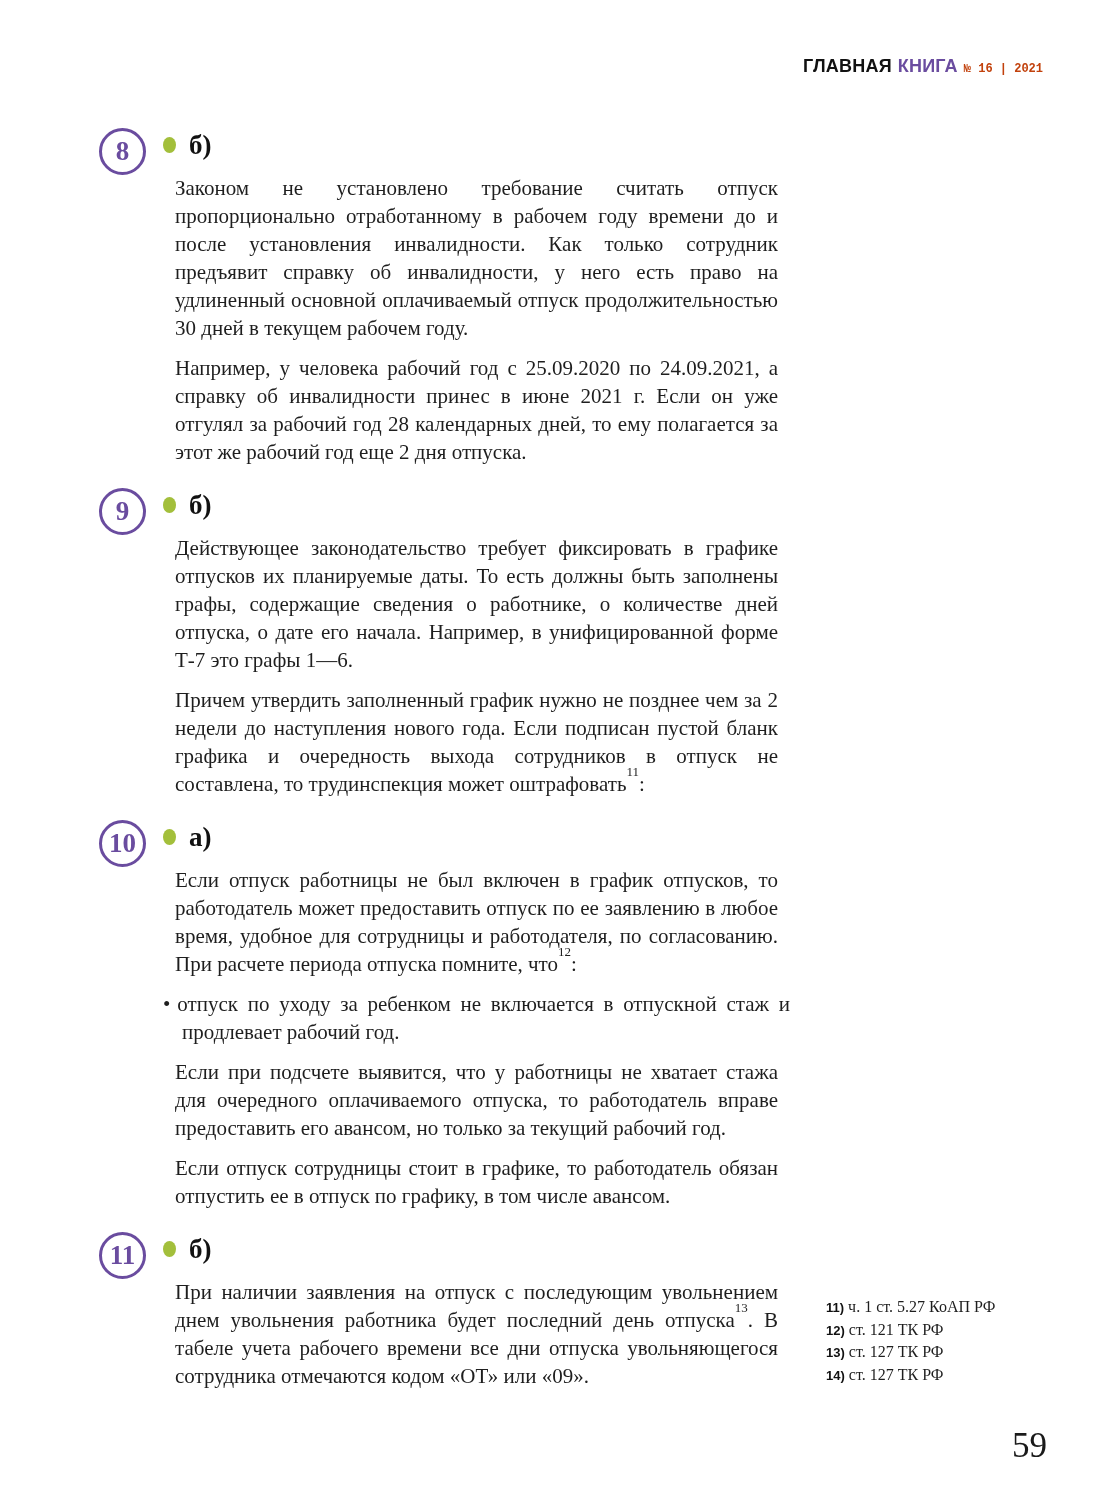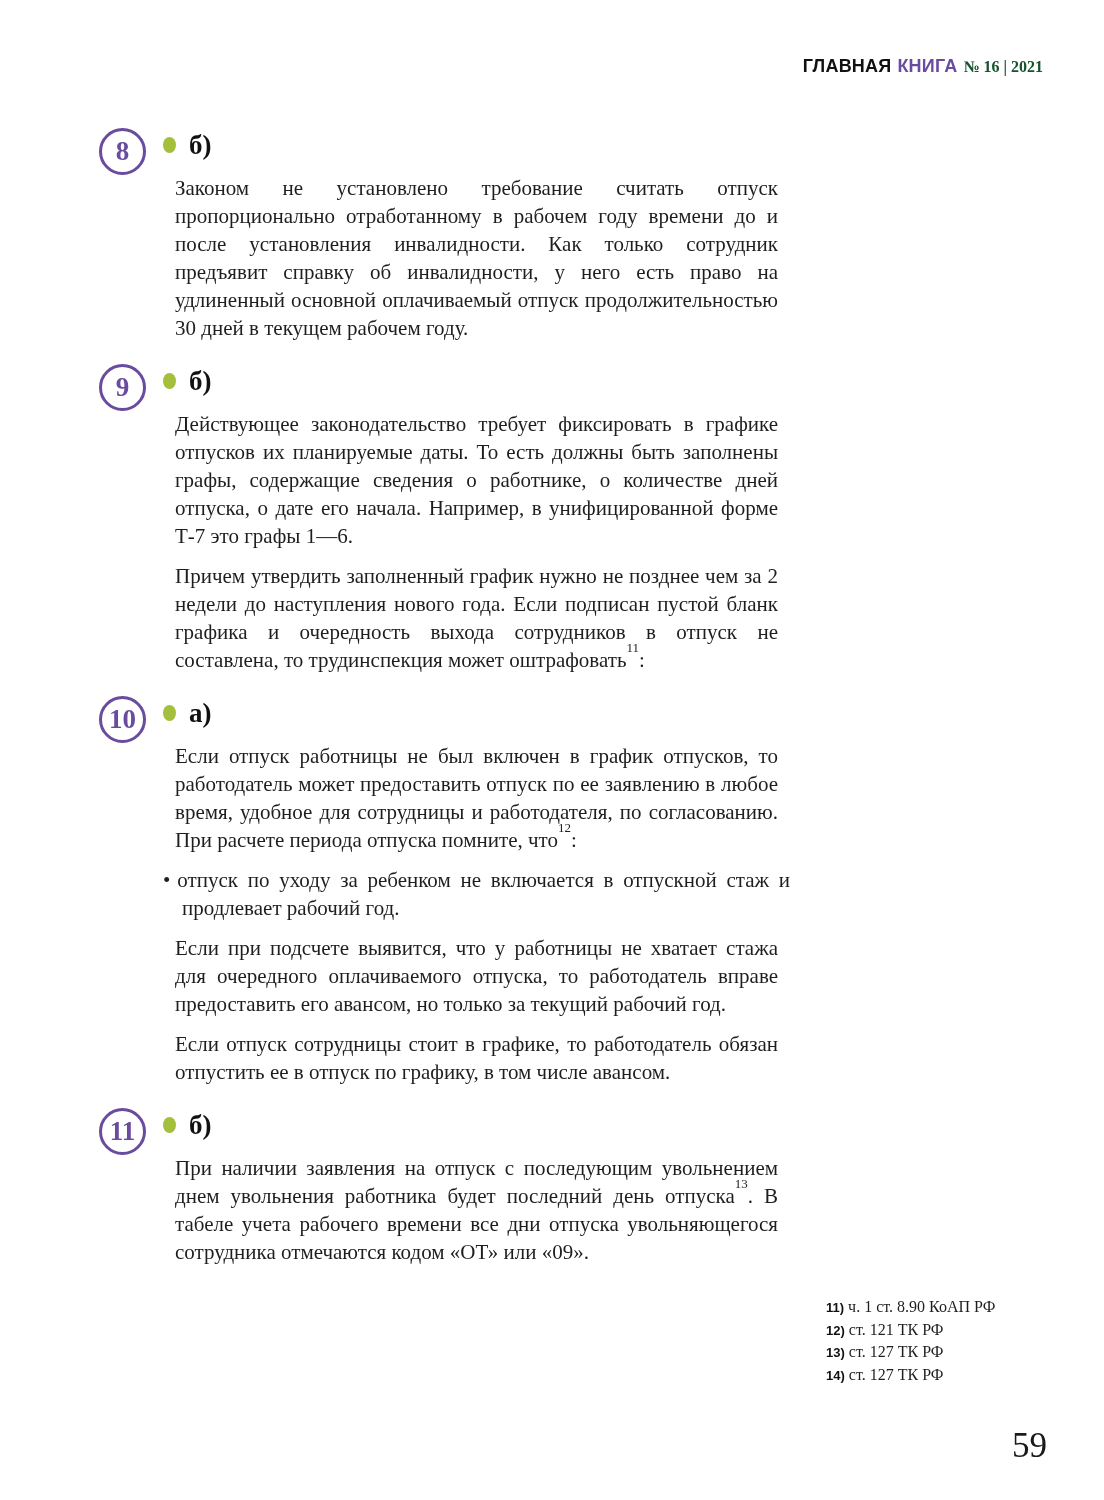--- a/index.html
+++ b/index.html
@@ -27,24 +27,24 @@
   }
   .brand {
     font-family: "Liberation Sans", sans-serif;
     font-weight: 800;
     font-size: 18px;
     letter-spacing: 0.2px;
     color: #111111;
   }
   .brand.accent { color: #6a4c9f; text-align: right; }
   .issue {
-    font-family: Liberation Serif, serif;
-    font-weight: 700;
-    font-size: 16px;
-    color: #14532d;
+    font-family: Liberation Mono, monospace;
+    font-weight: 700;
+    font-size: 12px;
+    color: #c2410c;
   }
 
   
   .main {
     position: absolute;
     top: 128px;
     left: 99px;
     width: 691px;
   }
   .qa { display: flex; margin-bottom: 10px; }
@@ -154,20 +154,21 @@
     <div class="qa">
       <div class="badge">
         <span>8</span>
       </div>
       <div class="content">
         <div class="answer-head">
           <span class="dot"></span>
           <span class="answer-letter">б)</span>
         </div>
         <p class="body">Законом не установлено требование считать отпуск пропорционально отработанному в рабочем году времени до и после установления инвалидности. Как только сотрудник предъявит справку об инвалидности, у него есть право на удлиненный основной оплачиваемый отпуск продолжительностью 30 дней в текущем рабочем году.</p>
+        <p class="body">Например, у человека рабочий год с 25.09.2020 по 24.09.2021, а справку об инвалидности принес в июне 2021 г. Если он уже отгулял за рабочий год 28 календарных дней, то ему полагается за этот же рабочий год еще 2 дня отпуска.</p>
       </div>
     </div>
 
     <div class="qa">
       <div class="badge">
         <span>9</span>
       </div>
       <div class="content">
         <div class="answer-head">
           <span class="dot"></span>
@@ -205,21 +206,21 @@
           <span class="dot"></span>
           <span class="answer-letter">б)</span>
         </div>
         <p class="body"><span>При наличии заявления на отпуск с последующим увольнением днем увольнения работника будет последний день отпуска</span><sup class="fnref">13</sup><span>. В табеле учета рабочего времени все дни отпуска увольняющегося сотрудника отмечаются кодом «ОТ» или «09».</span></p>
       </div>
     </div>
 
   </div>
 
   <div class="footnotes">
-    <div class="fn"><span class="fn-num">11)</span><span class="fn-text">ч. 1 ст. 8.90 КоАП РФ</span></div>
+    <div class="fn"><span class="fn-num">11)</span><span class="fn-text">ч. 1 ст. 5.27 КоАП РФ</span></div>
     <div class="fn"><span class="fn-num">12)</span><span class="fn-text">ст. 121 ТК РФ</span></div>
     <div class="fn"><span class="fn-num">13)</span><span class="fn-text">ст. 127 ТК РФ</span></div>
     <div class="fn"><span class="fn-num">14)</span><span class="fn-text">ст. 127 ТК РФ</span></div>
   </div>
 
   <div class="page-number">59</div>
 
 </div>
 
 </body></html>

